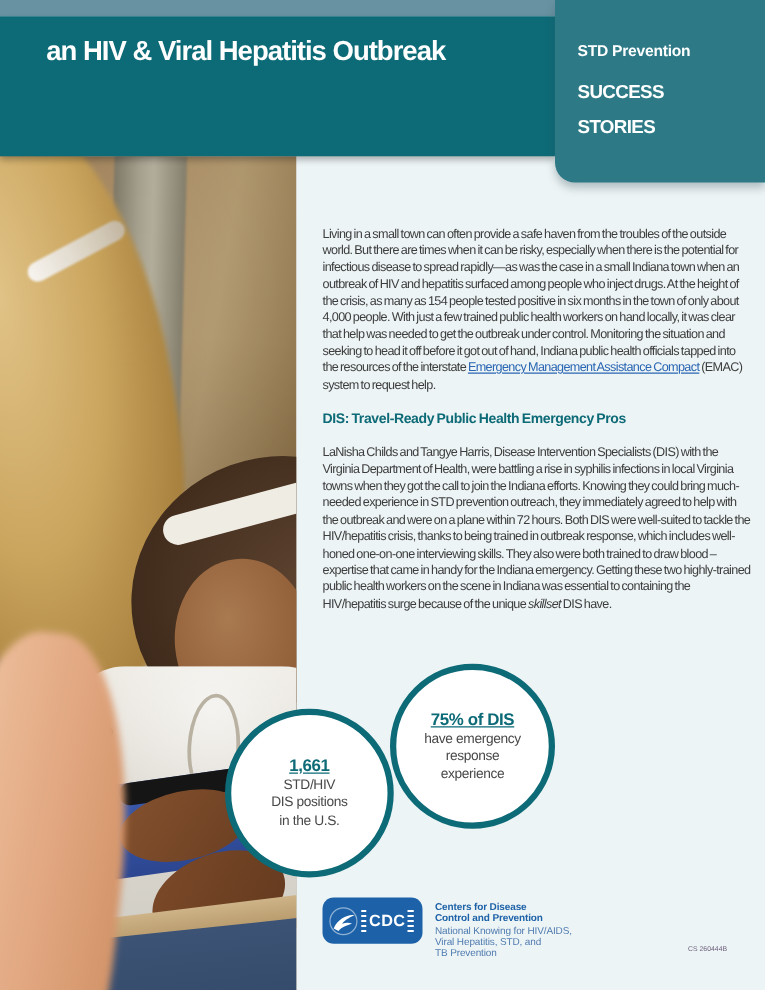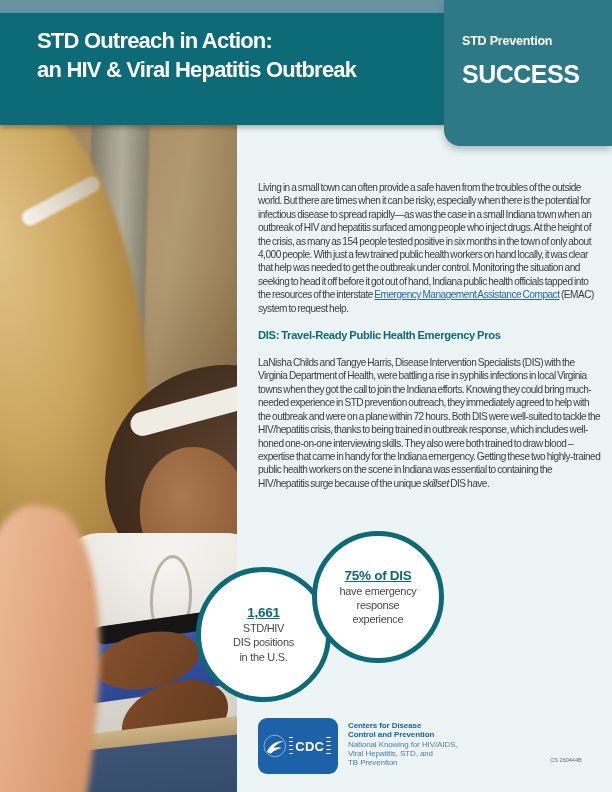--- a/index.html
+++ b/index.html
@@ -8,21 +8,21 @@
 
   
   .top-strip{position:absolute;left:0;top:0;width:444px;height:13px;background:var(--strip,#6892a1);z-index:3;}
   .title-band{position:absolute;left:0;top:13px;width:444px;height:112px;background:var(--teal_dark,#0d6a77);
     box-shadow:0 3px 5px rgba(0,0,0,.28);z-index:3;box-sizing:border-box;padding:13px 0 0 37px;}
   .title-band .tl{color:#fff;font-weight:bold;font-size:22px;line-height:29px;letter-spacing:-0.8px;}
   .badge{position:absolute;left:444px;top:0;width:168px;height:146px;background:var(--teal_mid,#2d7a86);
     border-radius:0 0 0 16px;box-shadow:0 4px 7px rgba(60,90,100,.35);z-index:4;box-sizing:border-box;
     padding:34px 0 0 18px;color:#fff;}
   .badge .kicker{font-weight:bold;font-size:12.5px;letter-spacing:-0.2px;margin-bottom:12px;}
-  .badge .big{font-weight:bold;font-size:25px;line-height:28px;letter-spacing:-0.5px;}
+  .badge .big{font-weight:bold;font-size:15px;line-height:28px;letter-spacing:-0.5px;}
 
   
   .photo{position:absolute;left:0;top:125px;width:237px;height:667px;overflow:hidden;z-index:1;
     background:linear-gradient(100deg,#8d714a 0%,#a08055 30%,#ab9166 55%,#8a6f46 80%,#7a5f3a 100%);}
   .photo div{position:absolute;}
   .ph-mottle{left:0;top:0;right:0;bottom:0;
     background:radial-gradient(circle at 30% 15%,rgba(255,255,255,.14),transparent 40%),
                radial-gradient(circle at 75% 55%,rgba(0,0,0,.16),transparent 55%);}
   .ph-post{left:86px;top:0;width:58px;height:430px;transform:rotate(1.5deg);filter:blur(1px);
     background:linear-gradient(90deg,#7e7866 0%,#a5a08e 35%,#b3ae9c 55%,#837d6b 100%);}
@@ -60,50 +60,50 @@
     font-size:10.1px;line-height:13.4px;letter-spacing:-0.5px;word-spacing:-0.8px;}
   .article p{margin:0;}
   .article a{color:var(--link_blue,#2a66b3);text-decoration:underline;cursor:pointer;}
   .section-heading{color:var(--teal_dark,#0d6a77);font-weight:bold;font-size:11.2px;line-height:14px;
     letter-spacing:-0.3px;margin:13px 0 14px;}
 
   
   .stat{position:absolute;background:#fff;border:5px solid var(--teal_dark,#0d6a77);border-radius:50%;
     display:flex;flex-direction:column;align-items:center;justify-content:center;text-align:center;
     z-index:5;box-sizing:border-box;}
-  #stat1{left:196px;top:567px;width:135px;height:135px;}
+  #stat1{left:180px;top:567px;width:135px;height:135px;}
   #stat2{left:312px;top:531px;width:132px;height:132px;}
   #stat3{left:441px;top:570px;width:140px;height:140px;}
   .stat .value{color:var(--teal_dark,#0d6a77);font-weight:bold;font-size:13.5px;line-height:16px;letter-spacing:-0.3px;text-decoration:underline;}
   .stat .line{color:#4a4848;font-size:11px;line-height:14.2px;letter-spacing:-0.3px;text-align:right;}
 
   
-  .cdc-logo{position:absolute;left:258px;top:718px;width:80px;height:56px;background:var(--cdc_blue,#1d62a8);
+  .cdc-logo{position:absolute;left:258px;top:718px;width:80px;height:37px;background:var(--cdc_blue,#1d62a8);
     border-radius:9px;display:flex;align-items:center;z-index:5;box-sizing:border-box;padding:4px 5px;}
   .cdc-stripes{width:6px;height:18px;margin:0 2px;
     background:repeating-linear-gradient(180deg,#fff 0 1.5px,transparent 1.5px 4px);}
   .cdc-acronym{color:#fff;font-weight:bold;font-size:13px;letter-spacing:0.3px;}
   .footer-text{position:absolute;left:348px;top:721px;z-index:5;font-size:8px;line-height:9.3px;letter-spacing:-0.1px;}
   .footer-text .b{color:var(--cdc_blue,#1d62a8);font-weight:bold;}
   .footer-text .s{color:#4f7bb0;}
   .doc-code{position:absolute;left:549px;top:757px;z-index:5;font-size:6px;color:#6f6380;transform:scale(.92);}
 </style>
 </head>
 <body>
 
 <div class="page">
 
   <div class="top-strip"></div>
   <div class="title-band">
-    <div class="tl">STD Outreach in Action:</div>
     <div class="tl">an HIV &amp; Viral Hepatitis Outbreak</div>
   </div>
   <div class="badge">
     <div class="kicker">STD Prevention</div>
     <div class="big">SUCCESS</div>
+    <div class="big">STORIES</div>
   </div>
 
   <div class="photo">
     <div class="ph-mottle"></div>
     <div class="ph-post"></div>
     <div class="ph-blonde"></div>
     <div class="ph-glasses"></div>
     <div class="ph-hair2"></div>
     <div class="ph-headband"></div>
     <div class="ph-face"></div>

